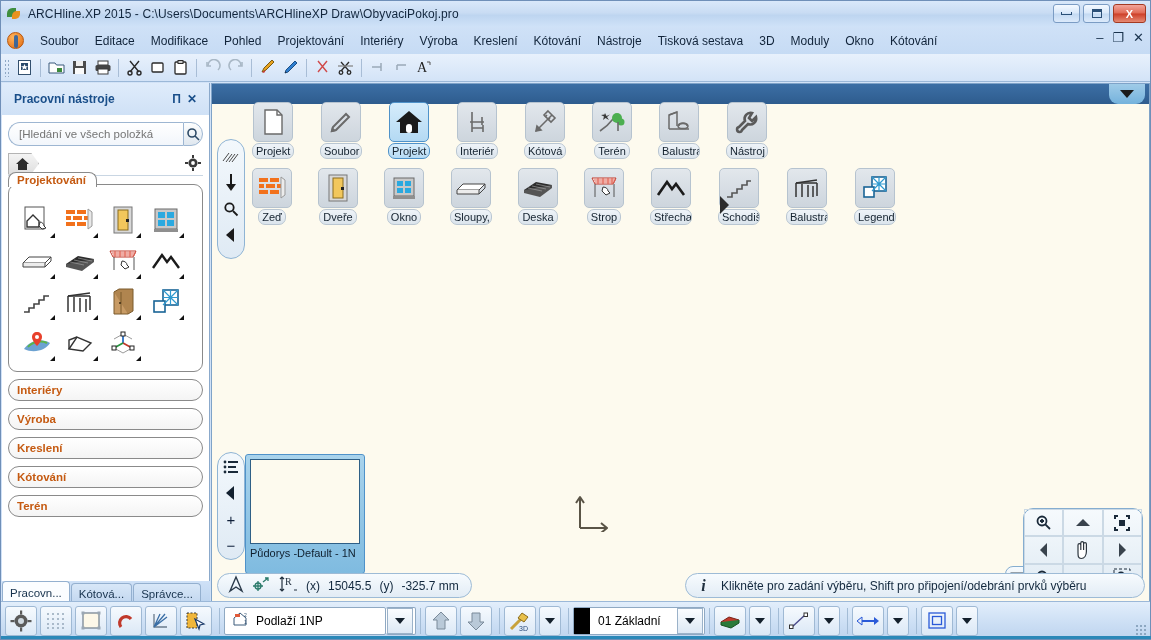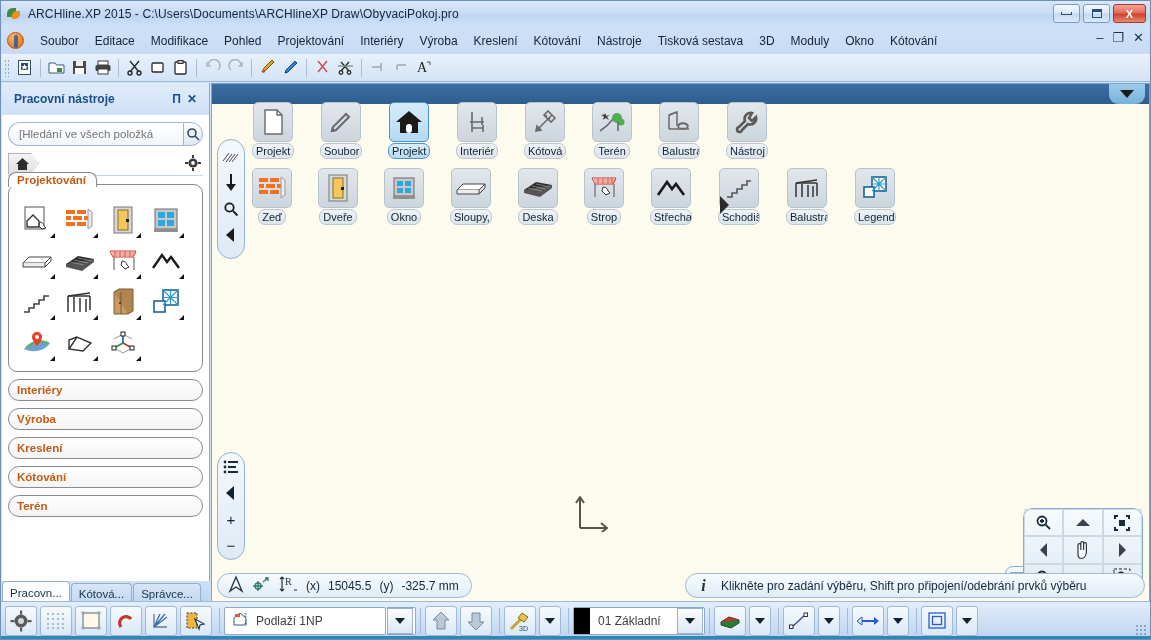--- a/index.html
+++ b/index.html
@@ -181,21 +181,21 @@
   
   .bottombar { position:absolute; left:0; bottom:0; width:1149px; height:38px;
                background:linear-gradient(180deg,#e2eefb 0%,#cbdef4 60%,#bed4ee 100%);
                border-top:1px solid #9bb8d8; display:flex; align-items:center; padding-left:4px; }
   .bb { width:32px; height:30px; border:1px solid #9fb9d4; border-radius:3px; margin-right:3px;
         background:linear-gradient(180deg,#f6fafe,#dbe8f6); display:flex; align-items:center;
         justify-content:center; cursor:pointer; }
   .bbsep { width:1px; height:26px; background:#a3bcd6; margin:0 4px; }
   .combo { height:28px; border:1px solid #8fa9c3; background:#fff; display:flex; align-items:center;
            border-radius:2px; margin-right:0; }
-  .combo .cv { display:flex; align-items:center; gap:6px; padding:0 8px; font-size:12px; color:#404040; }
+  .combo .cv { display:flex; align-items:center; gap:6px; padding:0 8px; font-size:12px; color:#000000; }
   .combo .carrow { width:26px; height:26px; border:1px solid #9bb2c9; margin-right:1px;
                    background:linear-gradient(180deg,#fbfdff,#dce8f4);
                    display:flex; align-items:center; justify-content:center; cursor:pointer; }
   .smallarrow { width:22px; height:30px; border:1px solid #9fb9d4; border-radius:3px;
                 background:linear-gradient(180deg,#f6fafe,#dbe8f6); display:flex;
                 align-items:center; justify-content:center; cursor:pointer; margin-right:3px; }
   .tri-dn { width:0;height:0;border-left:5px solid transparent;border-right:5px solid transparent;
             border-top:6px solid #14202c; }
   .colswatch { width:16px; height:26px; background:#000; }
   .resizer { position:absolute; right:3px; bottom:3px; width:12px; height:12px;
@@ -831,20 +831,24 @@
       </div>
       <div class="mb">
         <svg width="14" height="16" viewBox="0 0 14 16" fill="#12202f">
             <polygon points="10,1 10,15 2,8"></polygon>
           </svg>
       </div>
       <div class="mb">+</div>
       <div class="mb">−</div>
     </div>
 
+    <div class="thumbcard">
+      <div class="thumbinner"></div>
+      <div class="thumblabel">Půdorys -Default - 1N</div>
+    </div>
 
     <div class="navextra">
       <svg width="16" height="14" viewBox="0 0 16 14">
           <rect x="1" y="1" width="14" height="12" fill="#fff" stroke="#3a4a5a"></rect>
           <rect x="1" y="1" width="5" height="12" fill="#f0a63a"></rect>
           <g stroke="#3a4a5a">
             <path d="M6 5h9M6 9h9"></path>
           </g>
         </svg>
     </div>

